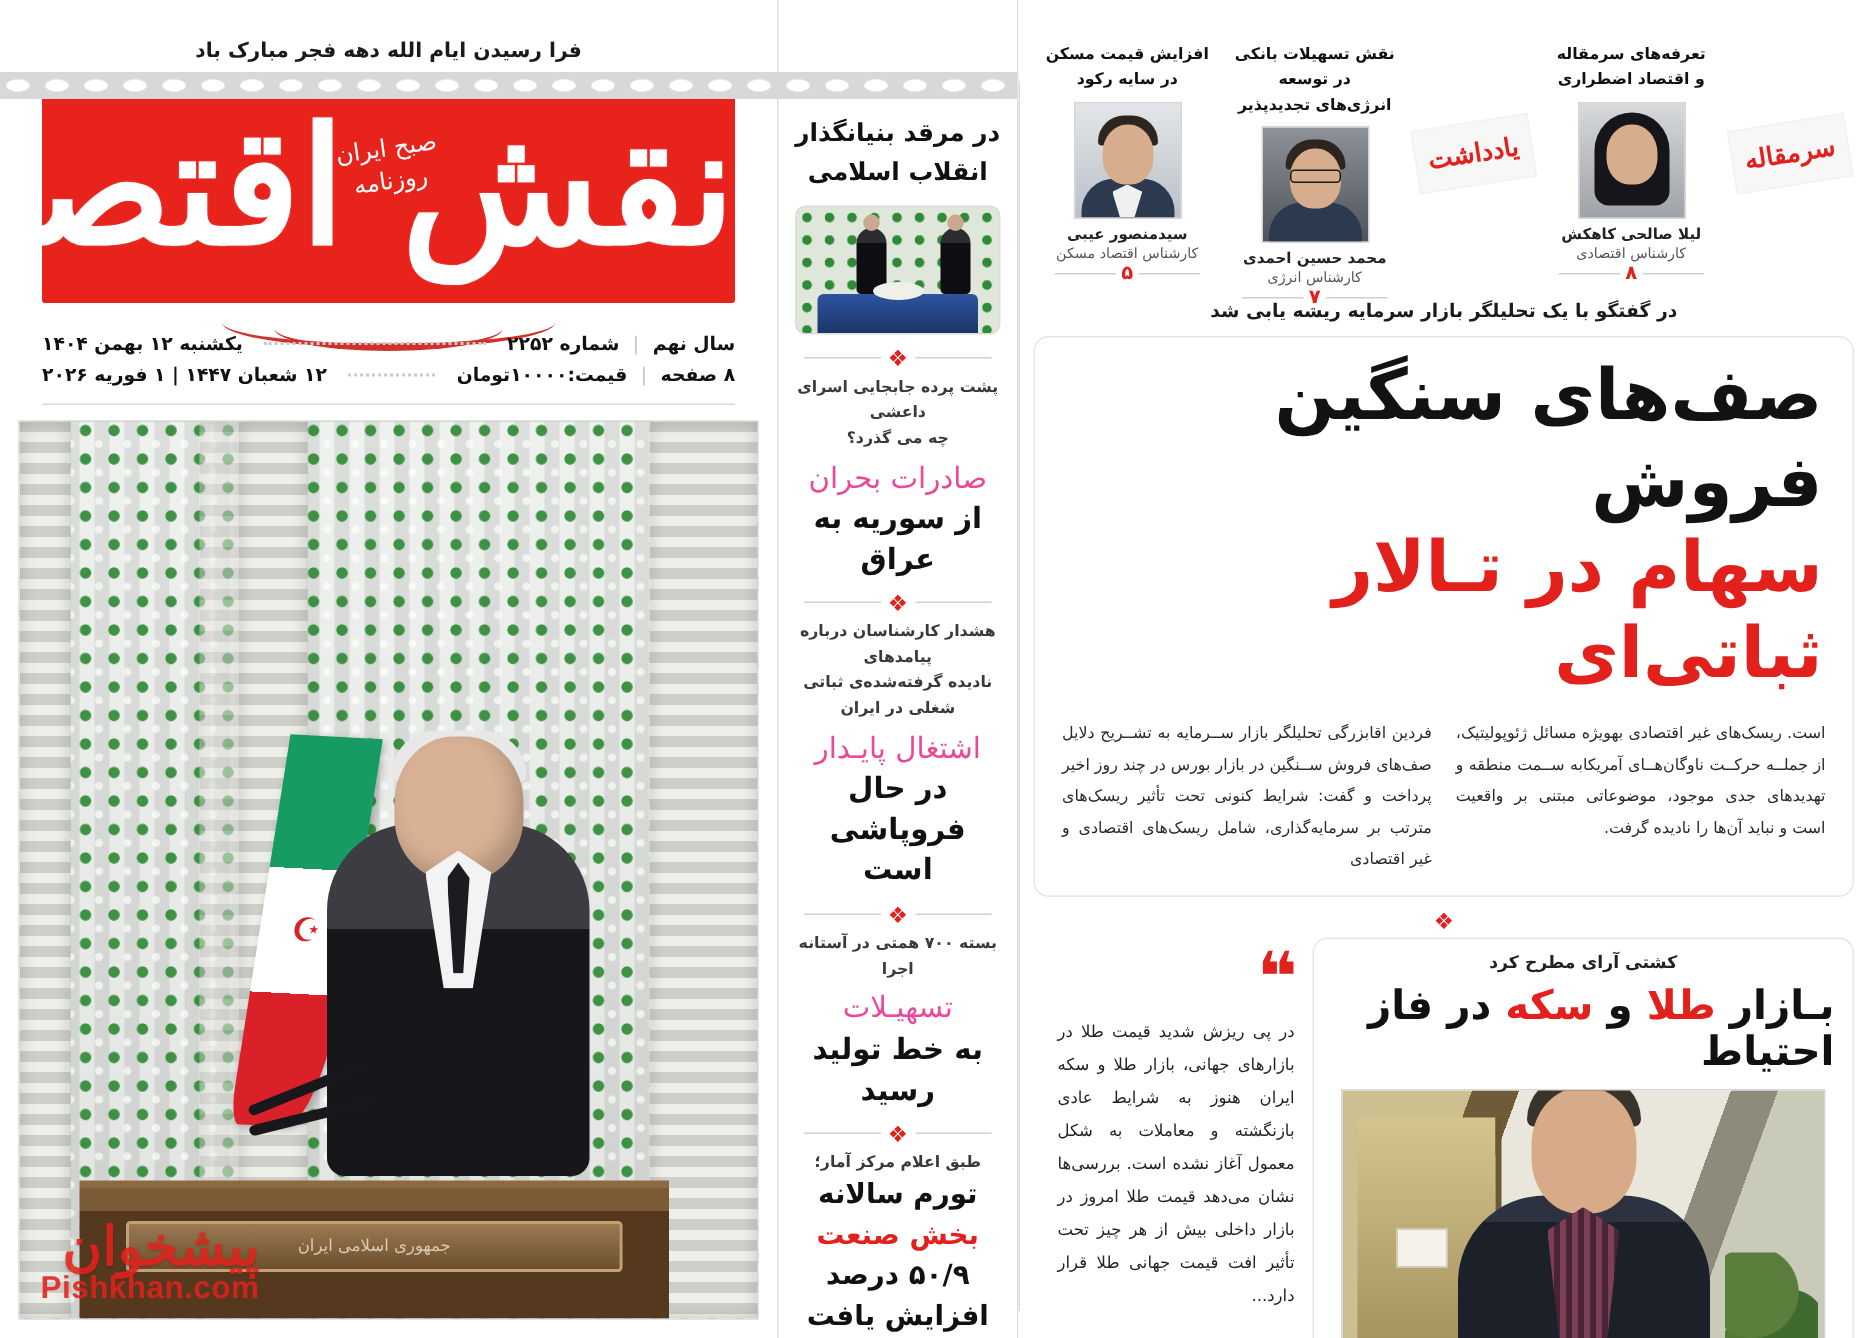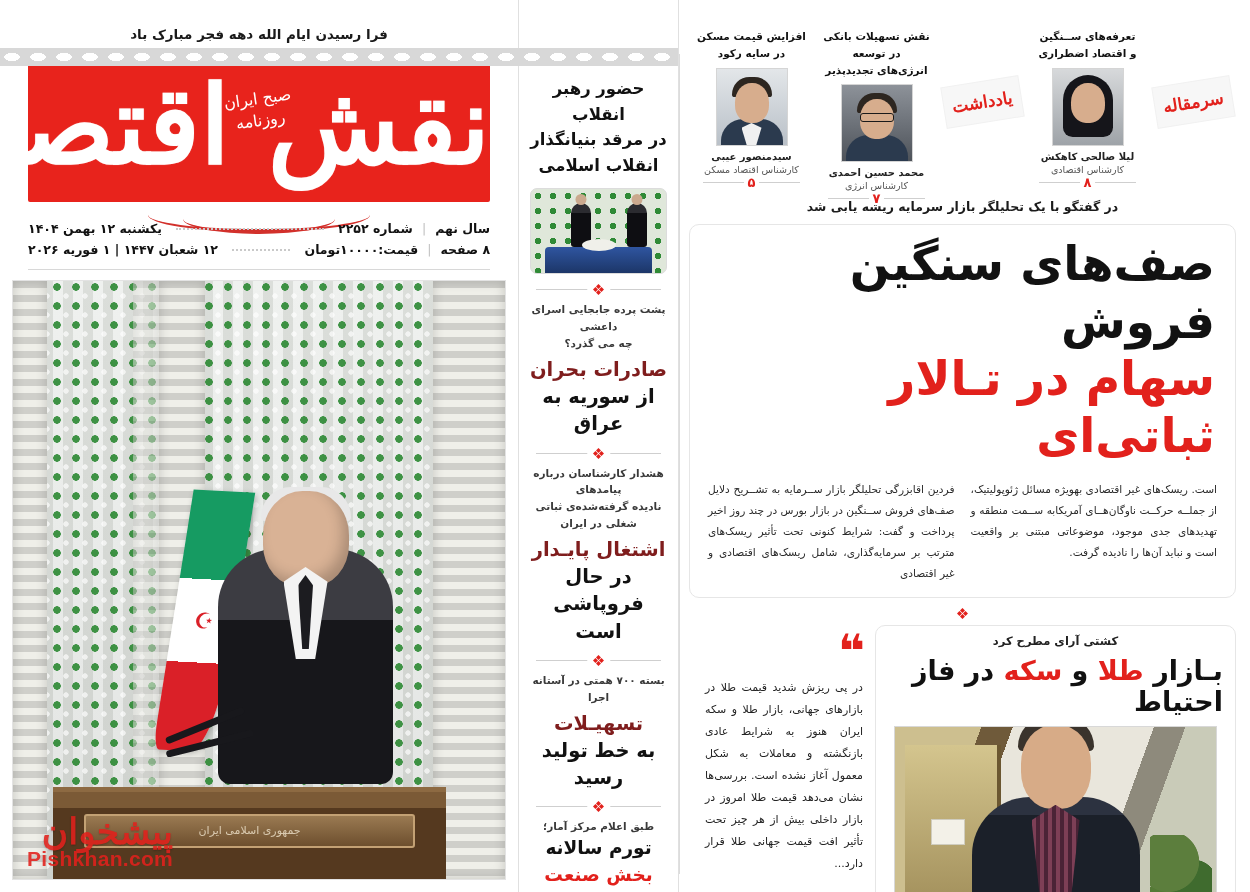--- a/index.html
+++ b/index.html
@@ -356,21 +356,21 @@
     color: #e2211c; font-size: 15px; font-weight: bold; background: #fff;
     padding: 0 5px; line-height: 14px;
   }
 
   .mid-item { text-align: center; padding: 0 1px; }
   .mid-kicker {
     font-size: 10.5px; color: #3a3a3a; line-height: 1.6;
     font-weight: bold;
   }
   .mid-red {
-    color: #7f1d1d; font-size: 19.5px; font-weight: bold;
+    color: #ec4899; font-size: 19.5px; font-weight: normal;
     line-height: 1.4; margin-top: 4px; letter-spacing: -0.4px;
   }
   .mid-black {
     color: #111; font-size: 19.5px; font-weight: bold;
     line-height: 1.4; letter-spacing: -0.4px;
   }
   .mid-mixed { font-size: 18.5px; font-weight: bold; line-height: 1.45; color:#111; }
   .mid-mixed .r { color: #e2211c; text-align: right; }
 
   
@@ -701,21 +701,20 @@
   <div class="col-mid">
 
     <div class="film-strip">
       <div class="holes"></div>
 
     </div>
 
     <div class="mid-inner">
 
       <div class="mid-lead-title">
-        <div>حضور رهبر انقلاب</div>
         <div>در مرقد بنیانگذار</div>
         <div>انقلاب اسلامی</div>
       </div>
 
       <div class="mid-lead-photo">
         <div class="table"></div>
         <div class="fig a"></div>
         <div class="fig b"></div>
         <div class="flowers"></div>
       </div>
@@ -771,21 +770,21 @@
     <div class="edge-rule"></div>
 
     <div class="columnists">
 
       <div class="label-stamp">
         <div class="stamp">سرمقاله</div>
       </div>
 
       <div class="cl">
         <div class="cl-title">
-          <div>تعرفه‌های ســنگین</div>
+          <div>تعرفه‌های سرمقاله</div>
           <div>و اقتصاد اضطراری</div>
         </div>
         <div class="portrait">
           <div class="bg-c"></div>
           <div class="hijab"></div>
           <div class="face"></div>
         </div>
         <div class="cl-name">لیلا صالحی کاهکش</div>
         <div class="cl-role">کارشناس اقتصادی</div>
         <div class="cl-rule">

